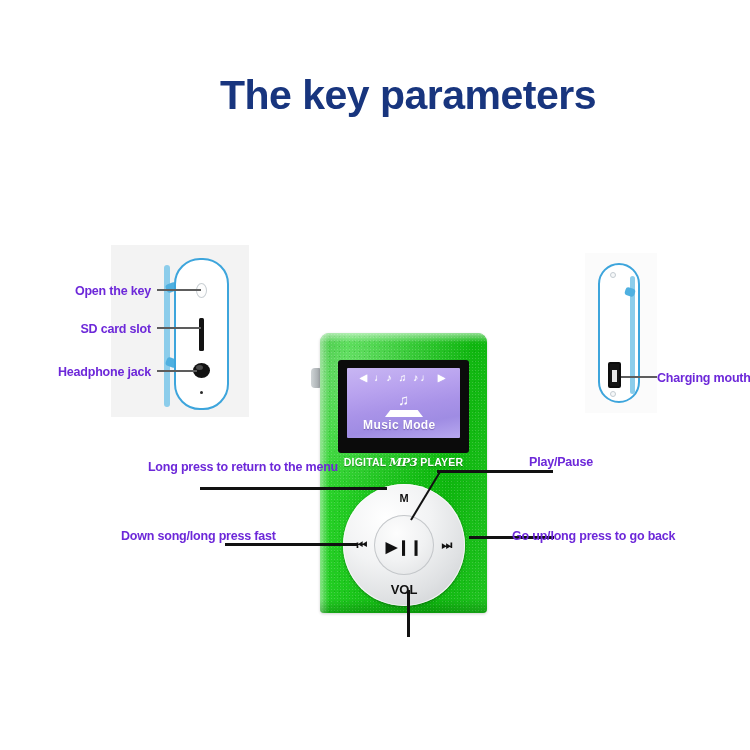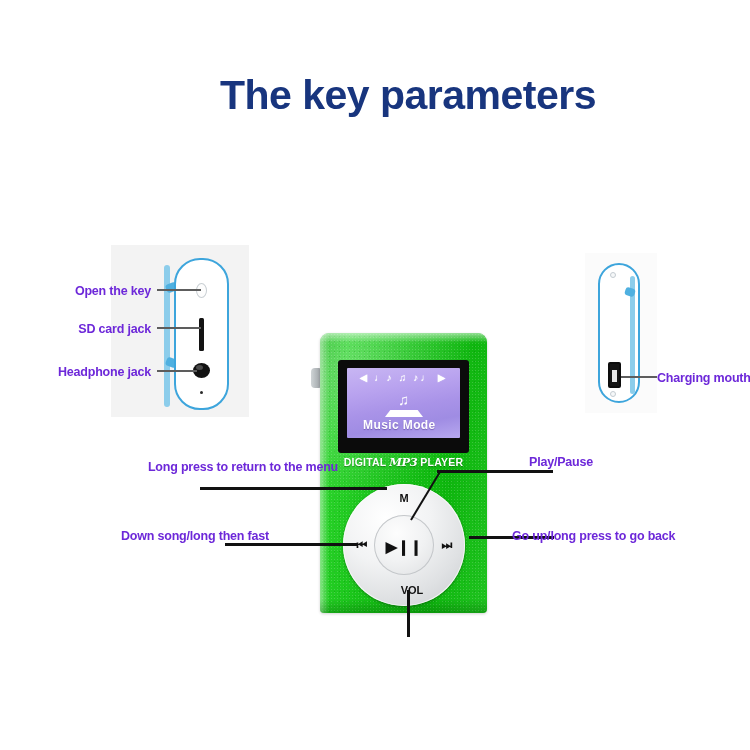--- a/index.html
+++ b/index.html
@@ -311,21 +311,21 @@
   }
   .wk {
     position: absolute;
     color: #111111;
     font-size: 11px;
     font-weight: bold;
     line-height: 1;
     text-align: center;
   }
   .wk.m   { left: 0; top: 9px;  width: 122px; }
-  .wk.vol { left: 8px; bottom: 10px; width: 122px; font-size: 11px; }
+  .wk.vol { left: 0; bottom: 10px; width: 122px; font-size: 13px; }
   .wk.prev{ left: 8px;  top: 55px; width: 22px; font-size: 12px; }
   .wk.next{ right: 6px; top: 55px; width: 24px; font-size: 12px; }
   .wk.play{ left: 31px; top: 55px; width: 60px; font-size: 15px; }
 
   
   .slant {
     position: absolute;
     height: 2px;
     background: #111111;
     transform-origin: left center;
@@ -347,21 +347,21 @@
   <div class="sidebody" style="left:141px; top:258px; width:55px; height:152px;"></div>
 
   <div class="openkey" style="left:163px; top:283px;"></div>
   <div class="sdslot" style="left:166px; top:318px;"></div>
   <div class="hpjack" style="left:160px; top:363px;"></div>
   <div class="microdot" style="left:167px; top:391px;"></div>
 
   <div class="lbl r" style="left:10px; top:282px; width:108px;">Open the key</div>
   <div class="lead thin" style="left:124px; top:289px; width:44px; height:1.6px;"></div>
 
-  <div class="lbl r" style="left:10px; top:320px; width:108px;">SD card jack</div>
+  <div class="lbl r" style="left:10px; top:320px; width:108px;">SD card slot</div>
   <div class="lead thin" style="left:124px; top:327px; width:44px; height:1.6px;"></div>
 
   <div class="lbl r" style="left:0px; top:363px; width:118px;">Headphone jack</div>
   <div class="lead thin" style="left:124px; top:370px; width:40px; height:1.6px;"></div>
 
   <div class="sidepanel plain" style="left:552px; top:253px; width:72px; height:160px;"></div>
 
   <div class="sidebody" style="left:565px; top:263px; width:42px; height:140px;"></div>
   <div class="hinge soft" style="left:597px; top:276px; width:5px; height:118px;"></div>
   <div class="hinge" style="left:592px; top:288px; width:10px; height:8px; transform:rotate(18deg);"></div>
@@ -398,21 +398,21 @@
       <div class="wk next">⏭</div>
       <div class="wk vol">VOL</div>
       <div class="wheel-center"></div>
       <div class="wk play">▶❙❙</div>
     </div>
   </div>
 
   <div class="lbl c" style="left:60px; top:458px; width:300px;">Long press to return to the menu</div>
   <div class="lead thick" style="left:167px; top:487px; width:187px; height:2.5px;"></div>
 
-  <div class="lbl" style="left:88px; top:527px;">Down song/long then fast</div>
+  <div class="lbl" style="left:88px; top:527px;">Down song/long press fast</div>
   <div class="lead thick" style="left:192px; top:543px; width:133px; height:2.5px;"></div>
 
   <div class="slant" style="left:378px; top:519px; width:57px; transform:rotate(-59deg);"></div>
   <div class="lead thick" style="left:404px; top:470px; width:116px; height:2.5px;"></div>
   <div class="lbl" style="left:496px; top:453px;">Play/Pause</div>
 
   <div class="lead thick" style="left:436px; top:536px; width:85px; height:2.5px;"></div>
   <div class="lbl" style="left:479px; top:527px;">Go up/long press to go back</div>
 
   <div class="lead thick" style="left:374px; top:590px; width:2.5px; height:47px;"></div>

